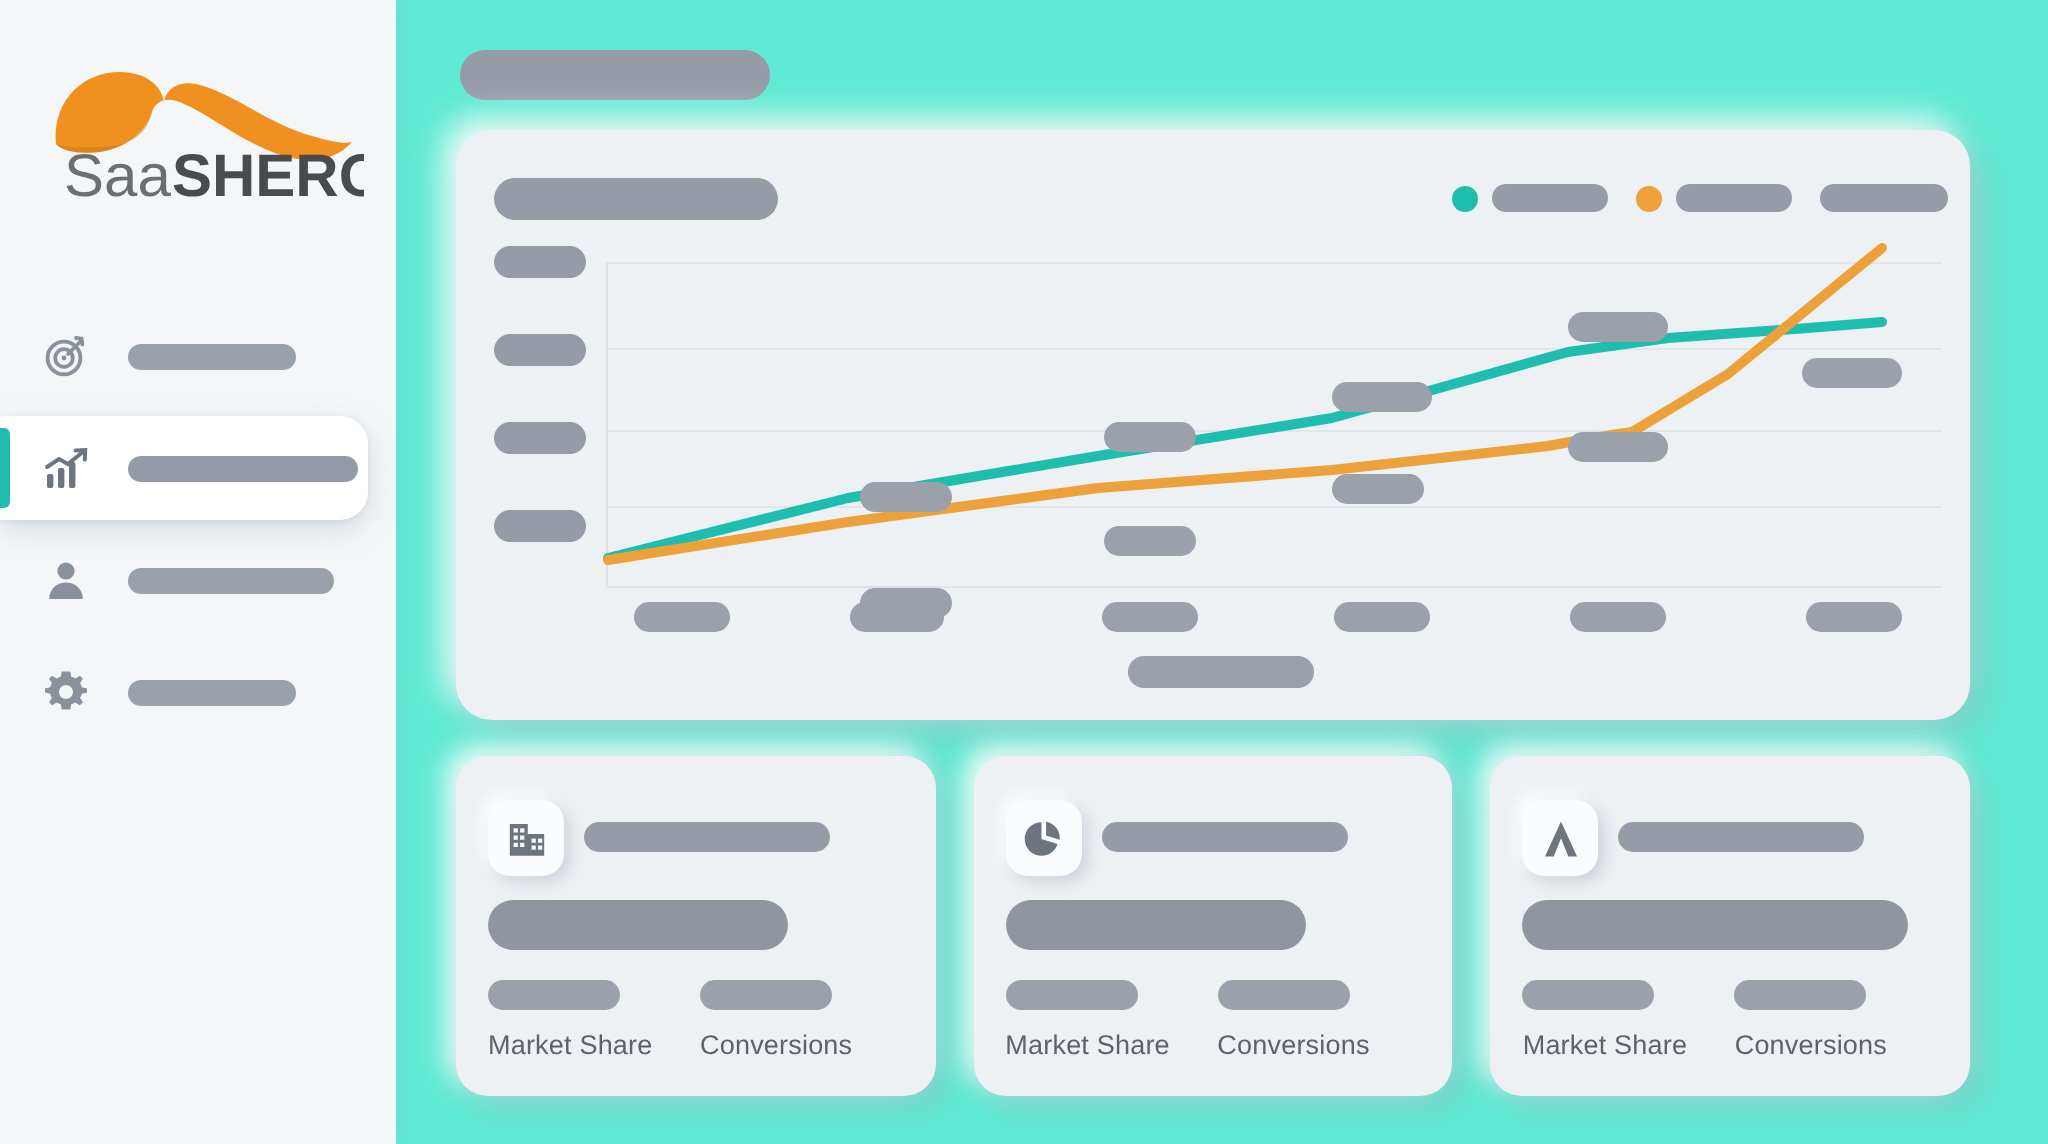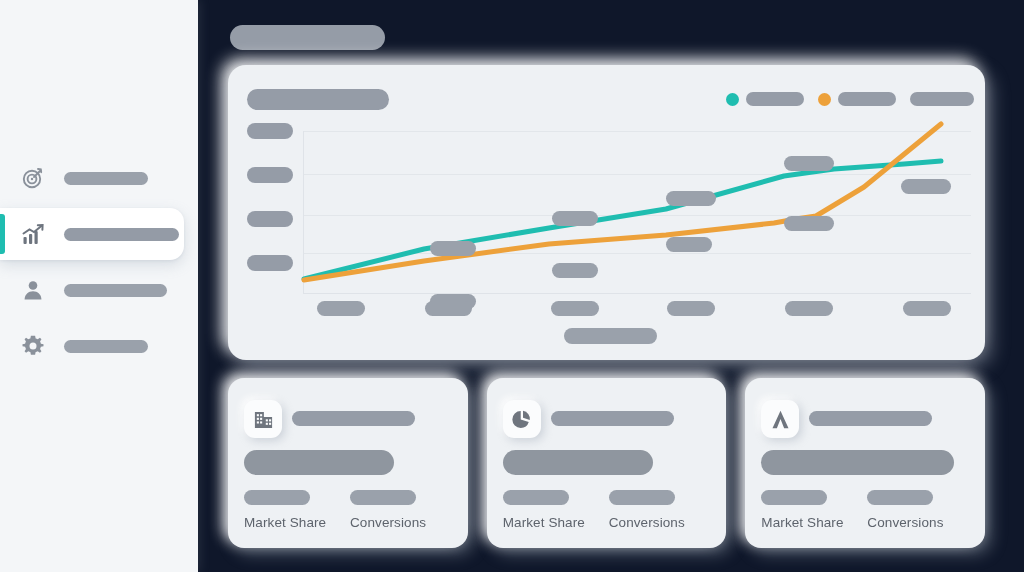--- a/index.html
+++ b/index.html
@@ -86,21 +86,21 @@
     border-radius: 7px;
     background: #9aa1ab;
     margin-left: 16px;
   }
   .nav-item.active .nav-bar { background: #949ba6; }
 
   
   .main {
     flex: 1 1 auto;
     position: relative;
-    background: #0f172a;
+    background: #5eead4;
     height: 572px;
   }
 
   .page-title-bar {
     position: absolute;
     left: 32px; top: 25px;
     width: 155px; height: 25px;
     border-radius: 13px;
     background: #959ca7;
   }
@@ -281,20 +281,28 @@
     letter-spacing: 0.1px;
   }
 </style>
 </head>
 <body>
 
 <div class="app">
 
   <aside class="sidebar">
 
+    <div class="logo-wrap">
+      <svg class="logo-svg" viewBox="0 0 166 84">
+        <path d="M12 50 C10 30 24 14 44 14 C60 14 66 24 66 30 C66 24 72 18 82 20 C100 24 118 40 140 46 C150 49 156 50 160 49 C152 58 140 60 126 56 C106 50 90 36 76 30 C68 26 62 28 60 34 C57 43 48 52 34 54 C24 55 16 54 12 50 Z" fill="#ef9020"></path>
+        <path d="M12 50 C16 54 24 55 34 54 C48 52 57 43 60 34 C58 44 50 50 40 51 C28 52 18 52 12 50 Z" fill="#c97a18" opacity="0.55"></path>
+        <text x="16" y="76" font-family="Liberation Sans, sans-serif" font-size="30" font-weight="400" fill="#6d6e71">Saa</text>
+        <text x="70" y="76" font-family="Liberation Sans, sans-serif" font-size="30" font-weight="700" fill="#4a4b4d">SHERO</text>
+      </svg>
+    </div>
 
     <nav class="nav">
 
       <div class="nav-item">
         <span class="nav-icon">
           <svg width="24" height="24" viewBox="0 0 24 24" fill="none" stroke="currentColor" stroke-width="1.9" stroke-linecap="round">
             <circle cx="11" cy="13" r="8.2"></circle>
             <circle cx="11" cy="13" r="4.4"></circle>
             <circle cx="11" cy="13" r="1.2" fill="currentColor" stroke="none"></circle>
             <path d="M13 11 L19.5 4.5"></path>

